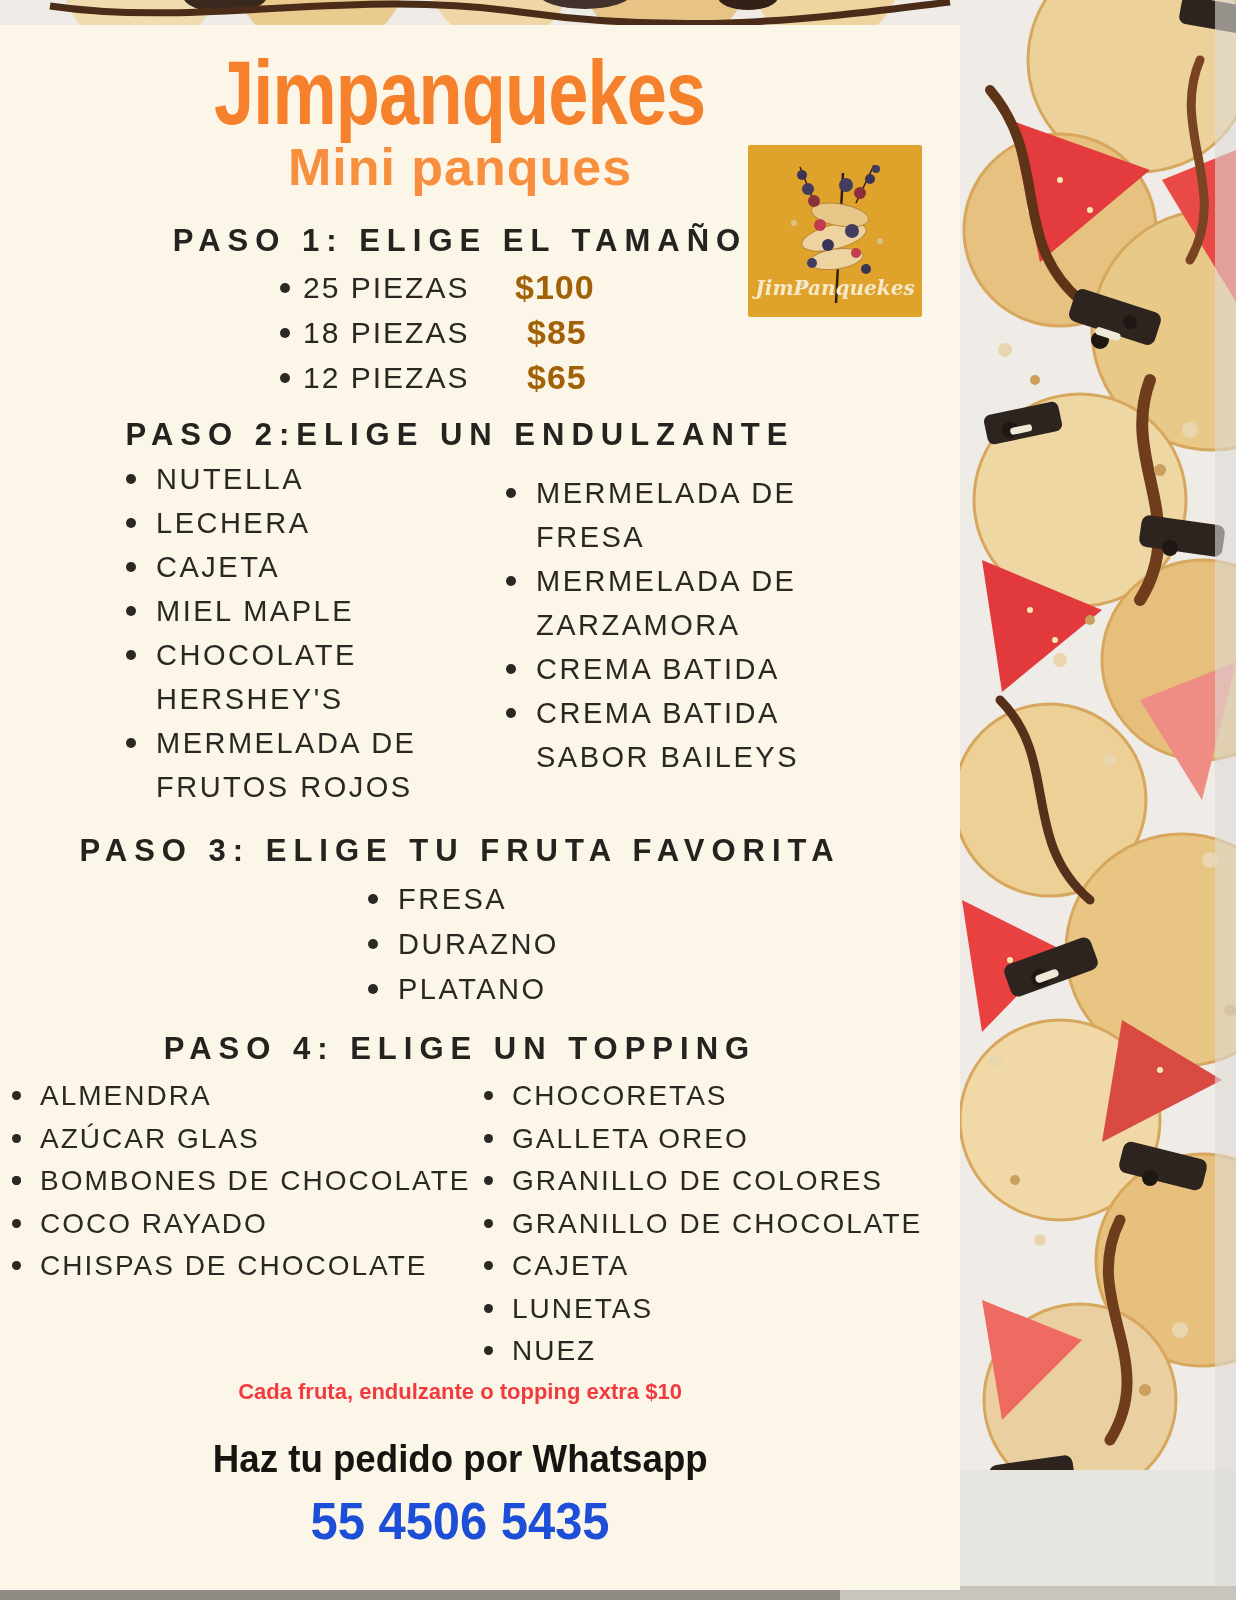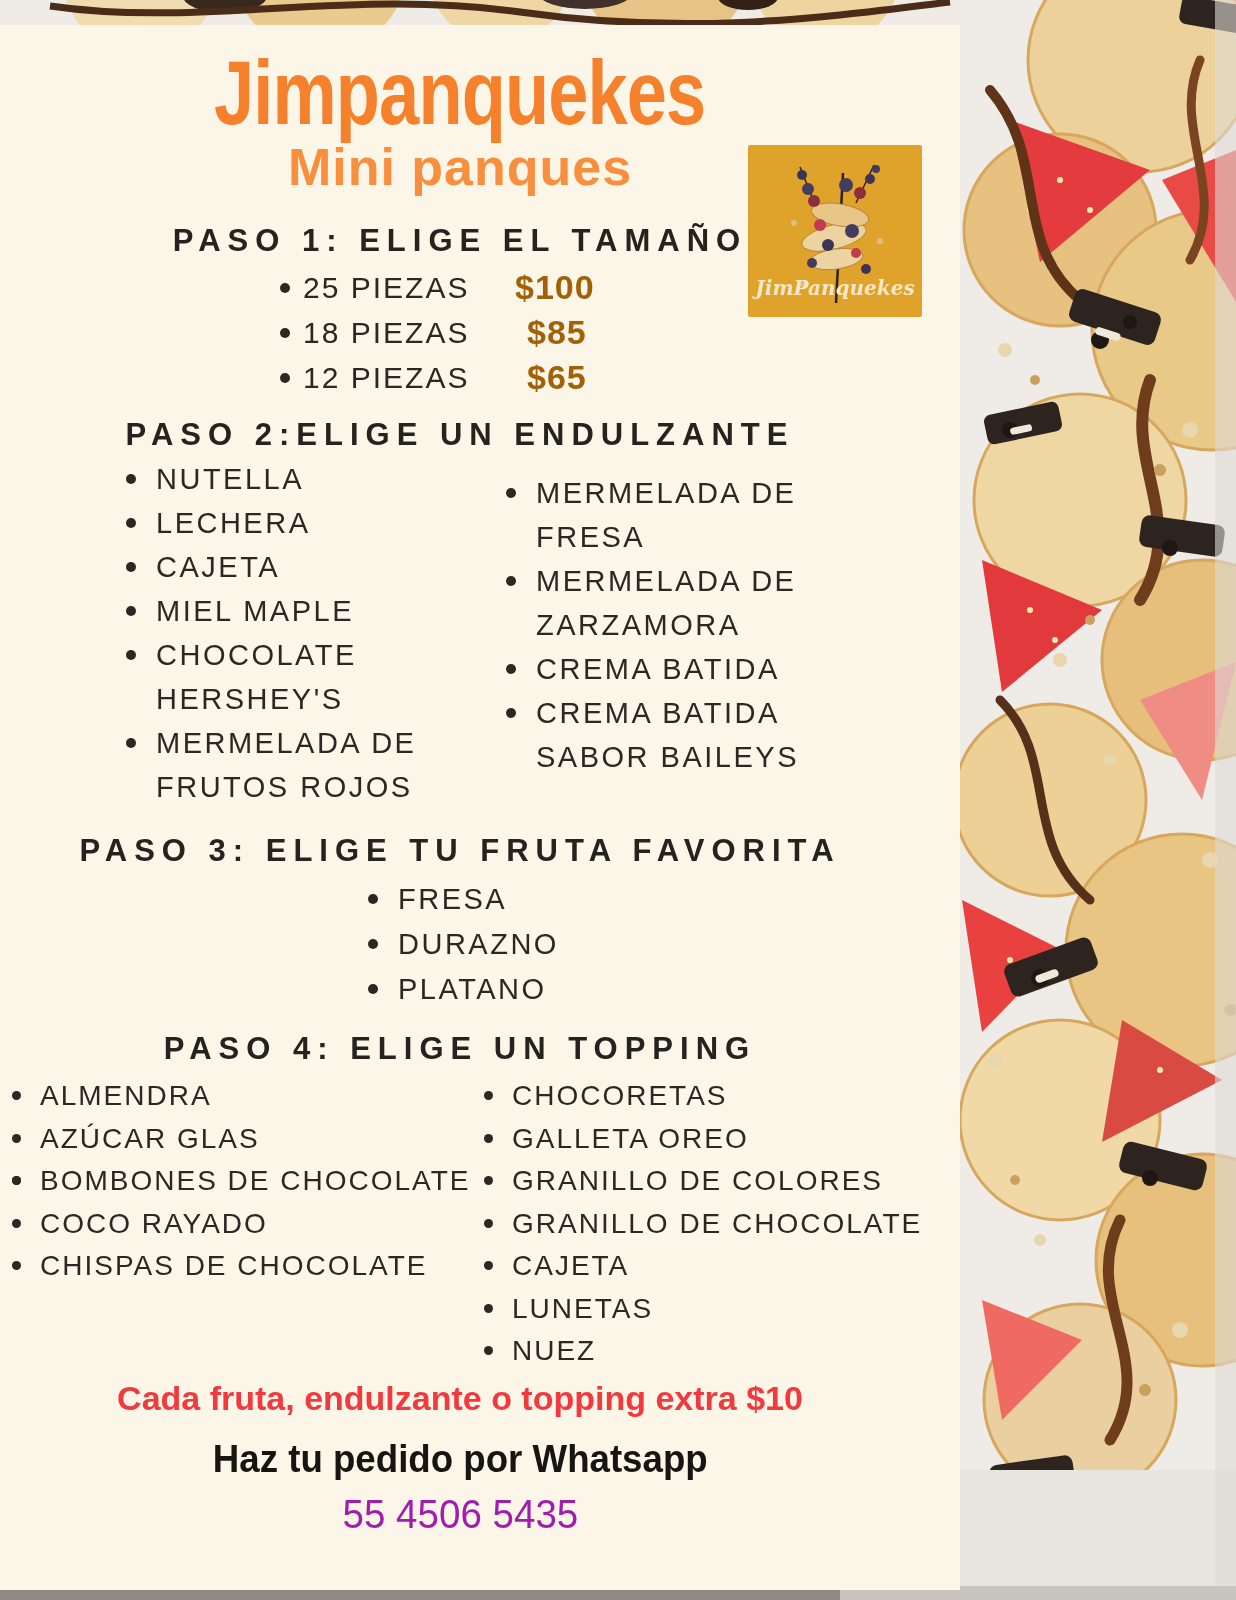--- a/index.html
+++ b/index.html
@@ -34,24 +34,24 @@
   .menu-list .dot{
     position:absolute;left:0;top:17px;width:10px;height:10px;border-radius:50%;background:#2b2824;
   }
   .paso4 li{font-size:28px;letter-spacing:2px;line-height:42.5px;padding-left:28px;}
   .paso4 .dot{top:16px;width:9px;height:9px;}
   .size-row{display:flex;align-items:center;height:45px;}
   .size-row .dot{width:10px;height:10px;border-radius:50%;background:#2b2824;margin-right:13px;}
   .size-label{font-size:30px;letter-spacing:2px;color:#2b2824;width:212px;}
   .size-price{font-size:34px;font-weight:700;letter-spacing:1px;color:#a16207;}
   .size-price.pad{padding-left:12px;}
-  .note-red{top:1354px;color:#f23a3e;font-weight:700;font-size:34px;letter-spacing:0px;}
+  .note-red{top:1354px;color:#f23a3e;font-weight:700;font-size:22px;letter-spacing:0px;}
   .whatsapp{top:1412px;color:#161512;font-weight:700;font-size:39px;}
   .whatsapp .squeeze,.phone .squeeze{display:inline-block;transform:scaleX(0.94);transform-origin:center;}
-  .phone{top:1466px;color:#a21caf;font-weight:400;font-size:41px;}
+  .phone{top:1466px;color:#1d4ed8;font-weight:700;font-size:52px;}
 </style>
 </head>
 <body>
 
 <svg class="photo" viewBox="0 0 1236 1600" preserveAspectRatio="none" aria-hidden="true">
   <rect x="0" y="0" width="1236" height="1600" fill="#efece7"></rect>
 
   <circle cx="140" cy="-25" r="78" fill="#f0dcae"></circle>
   <circle cx="320" cy="-35" r="88" fill="#e9cb8d"></circle>
   <circle cx="500" cy="-28" r="72" fill="#eed7a4"></circle>

